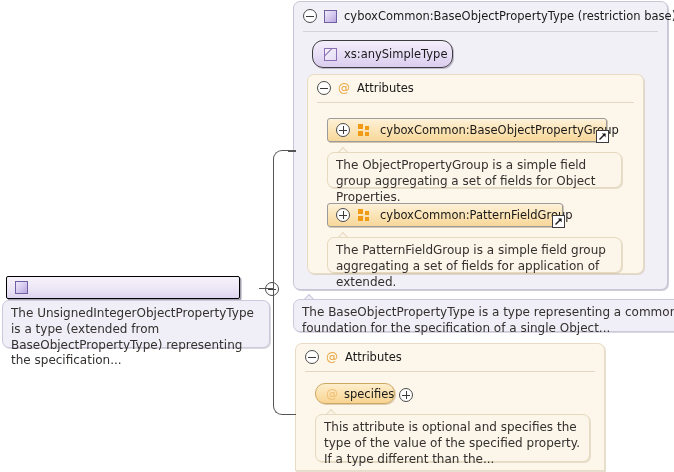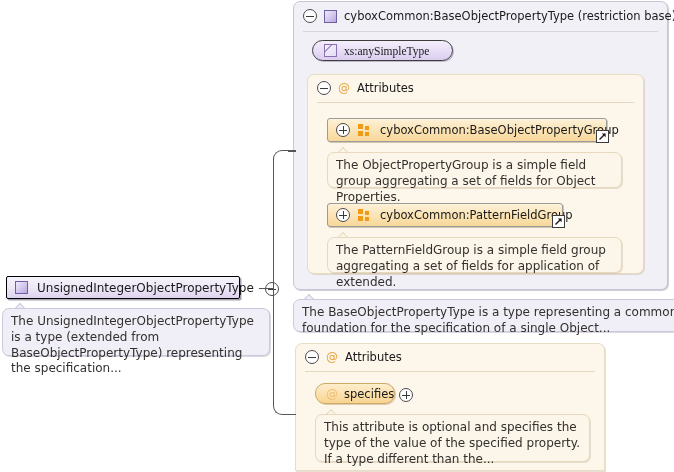--- a/index.html
+++ b/index.html
@@ -168,21 +168,21 @@
 <div class="panel panel-purple" style="left:293px;top:1px;width:375px;height:289px;">
   <div class="panel-head" style="padding-top:7px;">
     <span class="circ"></span>
     <span class="sq-type"></span>
     <span class="text">cyboxCommon:BaseObjectPropertyType (restriction base)</span>
   </div>
   <div class="head-sep" style="top:29px;"></div>
 </div>
 
 
-<div class="node-simple" style="left:312px;top:40px;width:141px;height:21px;font-family:Liberation Serif, serif;">
+<div class="node-simple" style="left:312px;top:40px;width:141px;height:28px;">
   <span class="sq-simple"></span>
   <span class="text">xs:anySimpleType</span>
 </div>
 
 
 <div class="panel panel-orange" style="left:307px;top:74px;width:337px;height:200px;">
   <div class="panel-head" style="padding-top:6px;">
     <span class="circ"></span>
     <span class="at">@</span>
     <span class="text">Attributes</span>
@@ -263,27 +263,26 @@
 
 
 <div class="tail orange" style="left:326px;top:409px;"></div>
 <div class="bubble bubble-orange wrap" style="left:315px;top:414px;width:275px;height:48px;">
   <span>This attribute is optional and specifies the type of the value of the specified property. If a type different than the...</span>
 </div>
 
 
 <div class="node-main" style="left:6px;top:276px;width:234px;height:23px;">
   <span class="sq-type"></span>
-  <span class="text">UnsignedIntegerObjectPropertyType</span>
 </div>
 <span class="circ abs" style="left:247px;top:282px;"></span>
 
 
 <div class="tail purple" style="left:15px;top:303px;"></div>
-<div class="bubble bubble-purple wrap" style="left:2px;top:308px;width:268px;height:48px;">
+<div class="bubble bubble-purple wrap" style="left:2px;top:300px;width:268px;height:48px;">
   <span>The UnsignedIntegerObjectPropertyType is a type (extended from BaseObjectPropertyType) representing the specification...</span>
 </div>
 
 
 
 <div class="wire" style="left:259px;top:287.5px;width:15px;height:1.5px;"></div>
 
 <div class="bracket" style="left:273px;top:150px;width:22px;height:265px;"></div>
 
 <div class="wire" style="left:288px;top:150px;width:8px;height:1.5px;"></div>

